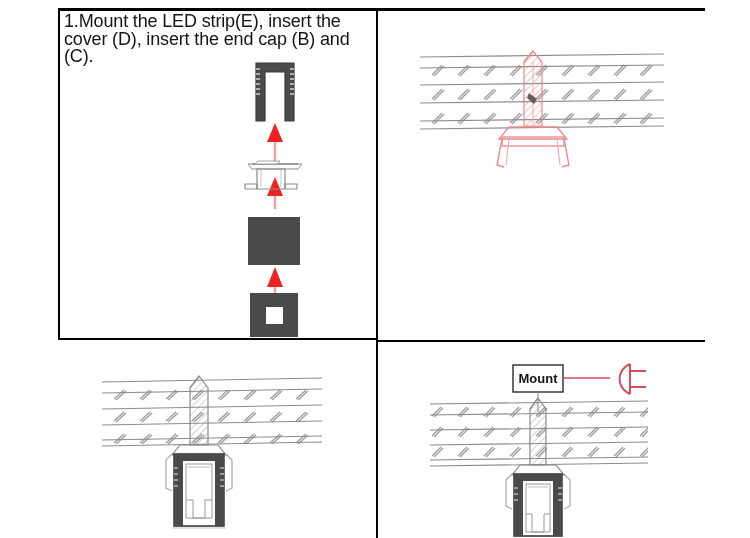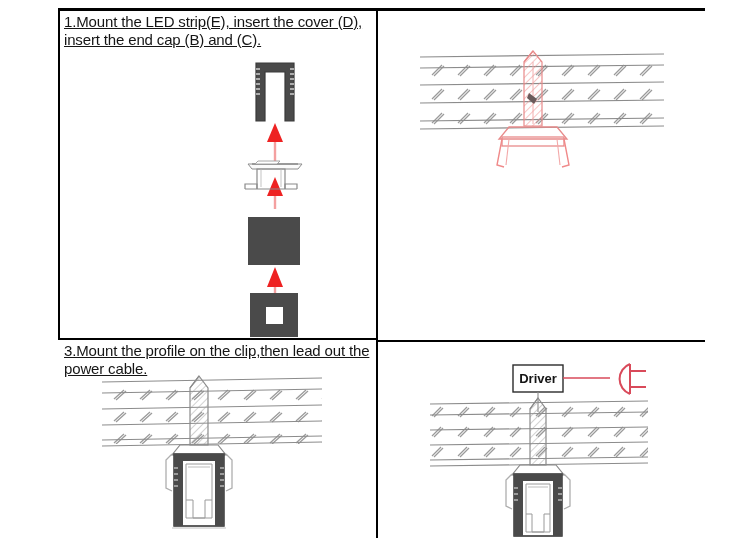--- a/index.html
+++ b/index.html
@@ -16,23 +16,22 @@
 
   
   .panel{position:absolute;}
   #panel1{left:60px;top:11px;width:316px;height:327px;}
   #panel2{left:378px;top:11px;width:327px;height:329px;}
   #panel3{left:60px;top:340px;width:316px;height:198px;}
   #panel4{left:378px;top:342px;width:327px;height:196px;}
 
   .caption{
     position:absolute;left:4px;top:2px;width:308px;
-    font-size:15px;line-height:17.5px;color:#151515;
+    font-size:18px;line-height:17.5px;color:#151515;
     letter-spacing:-0.15px;
-    text-decoration:underline;
   }
   #panel2 .caption,#panel4 .caption{width:318px;}
 
   .art{position:absolute;left:0;top:0;width:100%;height:100%;pointer-events:none;}
   svg{display:block;}
 </style>
 </head>
 <body>
 
 <div id="sheet">
@@ -150,21 +149,20 @@
         <path d="M131 128 l-3 26" fill="none" stroke="#f3a8a8" stroke-width="1.1"></path>
         <path d="M186 128 l5 26 l-7 2" fill="none" stroke="#f08a8a" stroke-width="1.4"></path>
         <path d="M179 128 l3 26" fill="none" stroke="#f3a8a8" stroke-width="1.1"></path>
 
         <path d="M151 82 l8 6 l-3 5 l-7 -6 z" fill="#6a5a5a"></path>
       </g>
     </svg>
   </div>
 
   <div class="panel" id="panel3">
-    <div class="caption">3.Mount the profile on the clip,then lead out the power cable.</div>
 
     <svg class="art" viewBox="0 0 316 198" width="316" height="198">
       <defs>
         <pattern id="hatchGrey3" width="5" height="5" patternUnits="userSpaceOnUse" patternTransform="rotate(45)">
           <line x1="0" y1="0" x2="0" y2="5" stroke="#9a9a9a" stroke-width="0.9"></line>
         </pattern>
         <pattern id="boardHatch3" width="26" height="22" patternUnits="userSpaceOnUse">
           <g stroke="#9a9a9a" stroke-width="1.3">
             <line x1="2" y1="15" x2="12" y2="6"></line>
             <line x1="4" y1="16" x2="14" y2="7"></line>
@@ -281,16 +279,16 @@
           <line x1="136" y1="146" x2="140" y2="146"></line>
           <line x1="136" y1="152" x2="140" y2="152"></line>
           <line x1="136" y1="158" x2="140" y2="158"></line>
           <line x1="180" y1="146" x2="184" y2="146"></line>
           <line x1="180" y1="152" x2="184" y2="152"></line>
           <line x1="180" y1="158" x2="184" y2="158"></line>
         </g>
       </g>
     </svg>
 
-    <div style="position:absolute;left:135px;top:25px;width:50px;height:23px;display:flex;align-items:center;justify-content:center;font-size:13px;font-weight:bold;color:#151515;">Driver</div>
+    <div style="position:absolute;left:135px;top:25px;width:50px;height:23px;display:flex;align-items:center;justify-content:center;font-size:13px;font-weight:bold;color:#151515;">Mount</div>
   </div>
 
 </div>
 
 </body></html>

